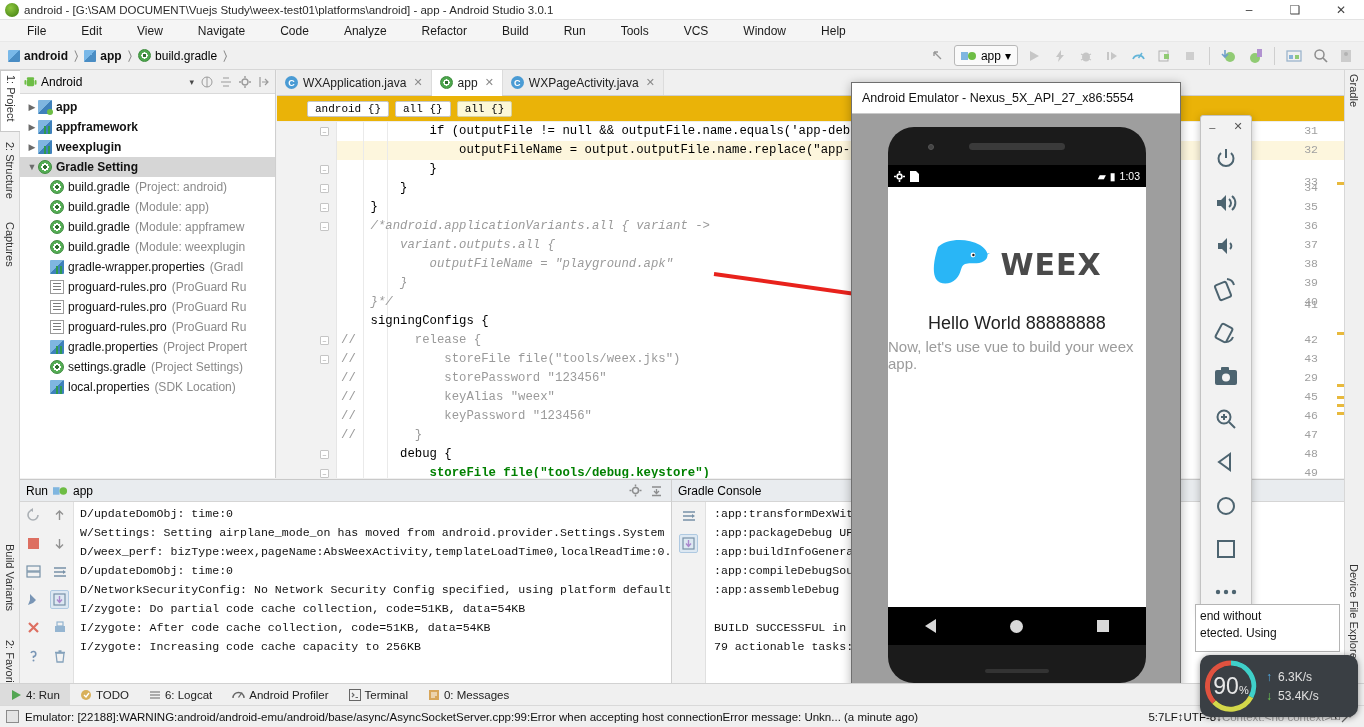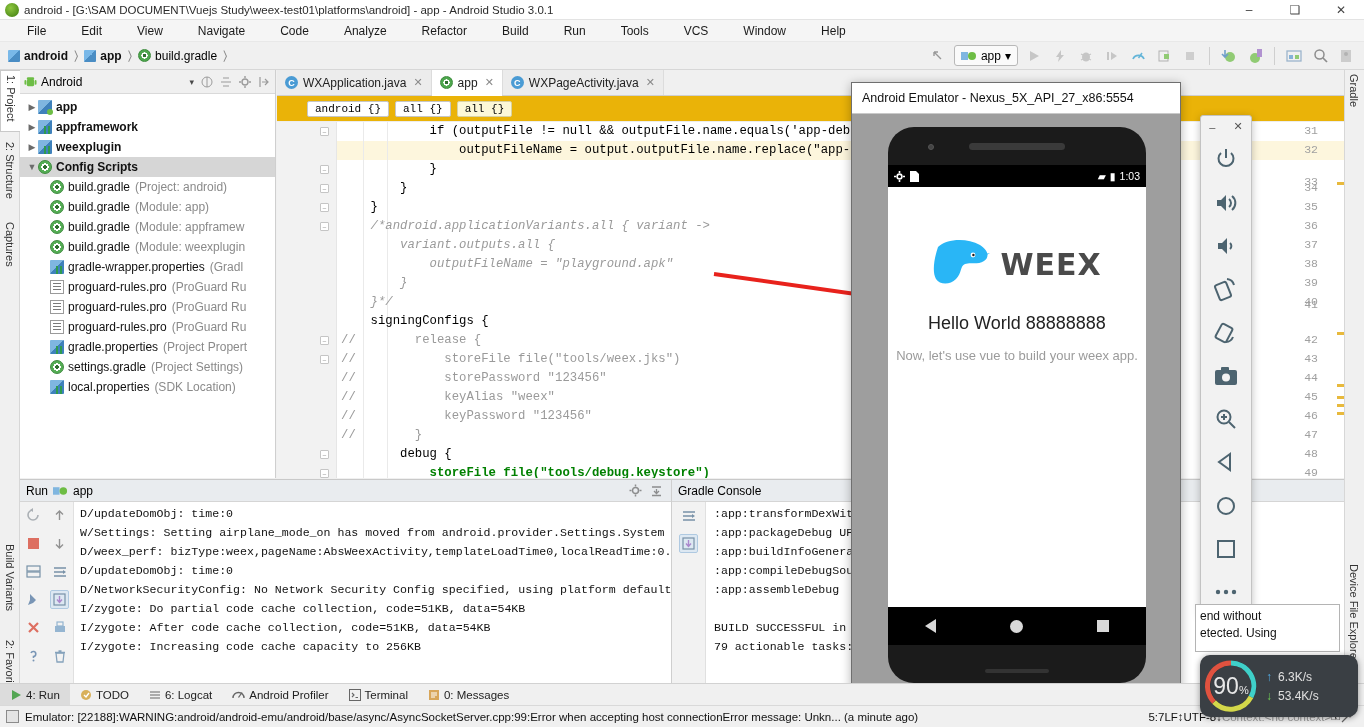--- a/index.html
+++ b/index.html
@@ -262,21 +262,21 @@
      font-size:10.5px; padding:0 6px; }
   .sysbar .lft { display:flex; gap:5px; align-items:center; }
   .sysbar .rgt { margin-left:auto; display:flex; gap:4px; align-items:center; }
   .appcontent { height:458px; background:#fff; display:flex; flex-direction:column;
      align-items:center; padding-top:50px; }
   .weexlogo { display:flex; align-items:center; gap:6px; }
   .birdsvg { width:62px; height:54px; }
   .weextxt { font-size:30px; font-weight:bold; color:#4a4a4a; letter-spacing:1px;
      font-family:"DejaVu Sans", sans-serif; }
   .hello { margin-top:22px; font-size:18px; color:#222; }
-  .subtle { margin-top:14px; font-size:13px; color:#9b9b9b;text-align:center; }
+  .subtle { margin-top:4px; font-size:15px; color:#9b9b9b; }
   .navbar {
     position:absolute; left:0; bottom:0; width:258px; height:38px; background:#000;
     display:flex; align-items:center; justify-content:space-around;
   }
   .navbar .tri { width:0;height:0;border-top:7px solid transparent;border-bottom:7px solid transparent;
      border-right:11px solid #d8d8d8; }
   .navbar .cir { width:13px;height:13px;border-radius:50%;background:#d8d8d8; }
   .navbar .sq  { width:12px;height:12px;background:#d8d8d8; }
   .chin { position:absolute; left:50%; bottom:10px; transform:translateX(-50%);
      width:64px;height:4px;border-radius:3px;background:#333; }
@@ -532,21 +532,21 @@
         <span class="tlabel">appframework</span>
       </div>
       <div class="trow indent1">
         <span class="arrow">▶</span>
         <span class="ticon ic-bars"></span>
         <span class="tlabel">weexplugin</span>
       </div>
       <div class="trow indent1 sel">
         <span class="arrow">▼</span>
         <span class="ticon ic-gradle"></span>
-        <span class="tlabel">Config Scripts</span>
+        <span class="tlabel">Gradle Setting</span>
       </div>
       <div class="trow indent2">
         <span class="ticon ic-gradle"></span>
         <span class="tlabel norm">build.gradle</span>
         <span class="tsub">(Project: android)</span>
       </div>
       <div class="trow indent2">
         <span class="ticon ic-gradle"></span>
         <span class="tlabel norm">build.gradle</span>
         <span class="tsub">(Module: app)</span>
@@ -637,21 +637,21 @@
       <div class="lnum" style="top:59px">34</div>
       <div class="lnum" style="top:78px">35</div>
       <div class="lnum" style="top:97px">36</div>
       <div class="lnum" style="top:116px">37</div>
       <div class="lnum" style="top:135px">38</div>
       <div class="lnum" style="top:154px">39</div>
       <div class="lnum" style="top:173px">40</div>
       <div class="lnum" style="top:176px">41</div>
       <div class="lnum" style="top:211px">42</div>
       <div class="lnum" style="top:230px">43</div>
-      <div class="lnum" style="top:249px">44</div>
+      <div class="lnum" style="top:249px">29</div>
       <div class="lnum" style="top:268px">45</div>
       <div class="lnum" style="top:287px">46</div>
       <div class="lnum" style="top:306px">47</div>
       <div class="lnum" style="top:325px">48</div>
       <div class="lnum" style="top:344px">49</div>
 
       <div class="fold" style="top:4px">
           <span>–</span>
         </div>
       <div class="fold" style="top:42px">

